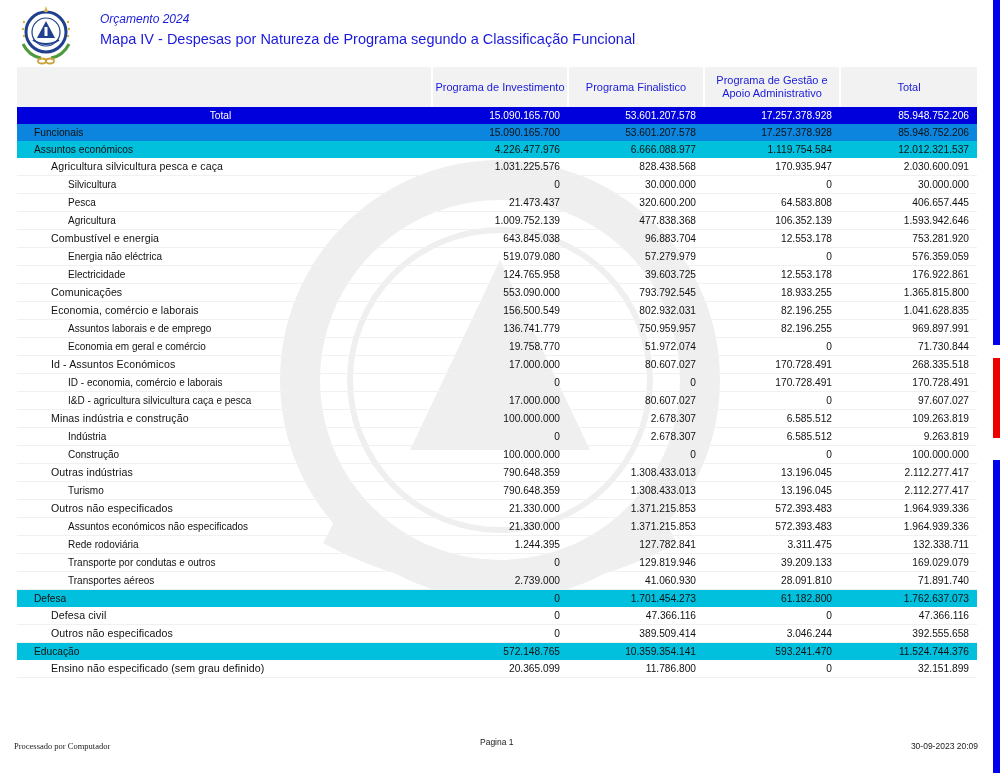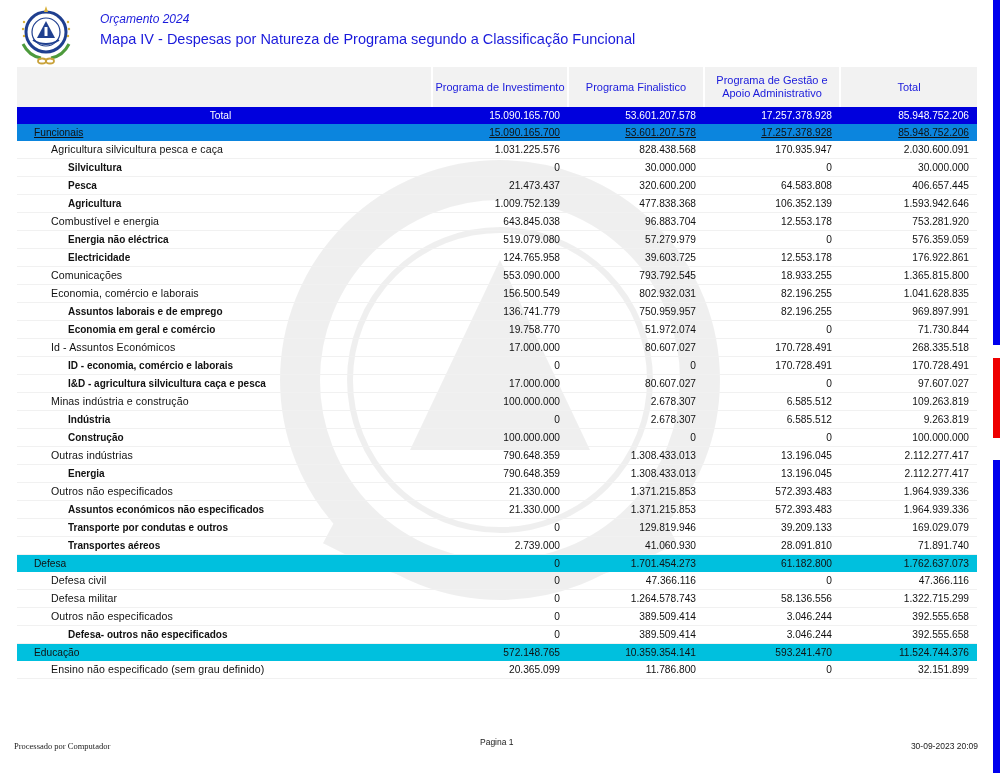--- a/index.html
+++ b/index.html
@@ -22,25 +22,25 @@
     background: #f2f2f2; color: #1a1adb; font-weight: normal; font-size: 11px;
     height: 40px; padding: 0; line-height: 13px; border-left: 2px solid #ffffff;
     text-align: center; vertical-align: middle;
   }
   thead th:first-child { border-left: none; }
   tbody td { height: 17px; padding: 0 8px 0 0; line-height: 17px; white-space: nowrap; border-bottom: 1px solid #f1f1f1; }
   tbody td.num { text-align: right; }
   tbody td.lbl { text-align: left; padding-left: 0; }
   tr.lvl-total td { background: #0000dd; color: #ffffff; border-bottom: none; }
   tr.lvl-total td.lbl { text-align: center; }
-  tr.lvl-0 td { background: #0b85de; color: #111; border-bottom: none; text-decoration: underline; }
+  tr.lvl-0 td { background: #0b85de; color: #111; border-bottom: none; }
   tr.lvl-1 td { background: #00c0de; color: #111; border-bottom: none; }
   tr.lvl-0 td.lbl, tr.lvl-1 td.lbl { padding-left: 17px; }
   tr.lvl-2 td.lbl { padding-left: 34px; font-size: 10.6px; letter-spacing: 0.1px; }
-  tr.lvl-3 td.lbl { padding-left: 51px; font-size: 10px; font-weight: bold; }
+  tr.lvl-3 td.lbl { padding-left: 51px; font-size: 10px; }
   .footer-left { position: absolute; left: 14px; top: 741px; font-size: 8.5px; color: #222; font-family: Liberation Serif, serif; }
   .footer-center { position: absolute; left: 480px; top: 737px; font-size: 8.5px; color: #222; }
   .footer-right { position: absolute; right: 22px; top: 741px; font-size: 8.5px; color: #222; }
   .edge { position: absolute; left: 993px; width: 7px; }
 </style>
 </head>
 <body>
 
 <div class="logo">
   <svg viewBox="0 0 62 64" width="62" height="64">
@@ -100,20 +100,27 @@
         <td class="num">17.257.378.928</td>
         <td class="num">85.948.752.206</td>
       </tr>
       <tr class="lvl-0">
         <td class="lbl">Funcionais</td>
         <td class="num">15.090.165.700</td>
         <td class="num">53.601.207.578</td>
         <td class="num">17.257.378.928</td>
         <td class="num">85.948.752.206</td>
       </tr>
+      <tr class="lvl-1">
+        <td class="lbl">Assuntos económicos</td>
+        <td class="num">4.226.477.976</td>
+        <td class="num">6.666.088.977</td>
+        <td class="num">1.119.754.584</td>
+        <td class="num">12.012.321.537</td>
+      </tr>
       <tr class="lvl-2">
         <td class="lbl">Agricultura  silvicultura  pesca e caça</td>
         <td class="num">1.031.225.576</td>
         <td class="num">828.438.568</td>
         <td class="num">170.935.947</td>
         <td class="num">2.030.600.091</td>
       </tr>
       <tr class="lvl-3">
         <td class="lbl">Silvicultura</td>
         <td class="num">0</td>
@@ -227,41 +234,48 @@
         <td class="num">100.000.000</td>
       </tr>
       <tr class="lvl-2">
         <td class="lbl">Outras indústrias</td>
         <td class="num">790.648.359</td>
         <td class="num">1.308.433.013</td>
         <td class="num">13.196.045</td>
         <td class="num">2.112.277.417</td>
       </tr>
       <tr class="lvl-3">
-        <td class="lbl">Energia</td>
+        <td class="lbl">Turismo</td>
         <td class="num">790.648.359</td>
         <td class="num">1.308.433.013</td>
         <td class="num">13.196.045</td>
         <td class="num">2.112.277.417</td>
       </tr>
       <tr class="lvl-2">
         <td class="lbl">Outros não especificados</td>
         <td class="num">21.330.000</td>
         <td class="num">1.371.215.853</td>
         <td class="num">572.393.483</td>
         <td class="num">1.964.939.336</td>
       </tr>
       <tr class="lvl-3">
         <td class="lbl">Assuntos económicos não especificados</td>
         <td class="num">21.330.000</td>
         <td class="num">1.371.215.853</td>
         <td class="num">572.393.483</td>
         <td class="num">1.964.939.336</td>
       </tr>
       <tr class="lvl-3">
+        <td class="lbl">Rede rodoviária</td>
+        <td class="num">1.244.395</td>
+        <td class="num">127.782.841</td>
+        <td class="num">3.311.475</td>
+        <td class="num">132.338.711</td>
+      </tr>
+      <tr class="lvl-3">
         <td class="lbl">Transporte por condutas e outros</td>
         <td class="num">0</td>
         <td class="num">129.819.946</td>
         <td class="num">39.209.133</td>
         <td class="num">169.029.079</td>
       </tr>
       <tr class="lvl-3">
         <td class="lbl">Transportes aéreos</td>
         <td class="num">2.739.000</td>
         <td class="num">41.060.930</td>
@@ -276,35 +290,21 @@
         <td class="num">1.762.637.073</td>
       </tr>
       <tr class="lvl-2">
         <td class="lbl">Defesa civil</td>
         <td class="num">0</td>
         <td class="num">47.366.116</td>
         <td class="num">0</td>
         <td class="num">47.366.116</td>
       </tr>
       <tr class="lvl-2">
-        <td class="lbl">Defesa militar</td>
-        <td class="num">0</td>
-        <td class="num">1.264.578.743</td>
-        <td class="num">58.136.556</td>
-        <td class="num">1.322.715.299</td>
-      </tr>
-      <tr class="lvl-2">
         <td class="lbl">Outros não especificados</td>
-        <td class="num">0</td>
-        <td class="num">389.509.414</td>
-        <td class="num">3.046.244</td>
-        <td class="num">392.555.658</td>
-      </tr>
-      <tr class="lvl-3">
-        <td class="lbl">Defesa- outros não especificados</td>
         <td class="num">0</td>
         <td class="num">389.509.414</td>
         <td class="num">3.046.244</td>
         <td class="num">392.555.658</td>
       </tr>
       <tr class="lvl-1">
         <td class="lbl">Educação</td>
         <td class="num">572.148.765</td>
         <td class="num">10.359.354.141</td>
         <td class="num">593.241.470</td>

